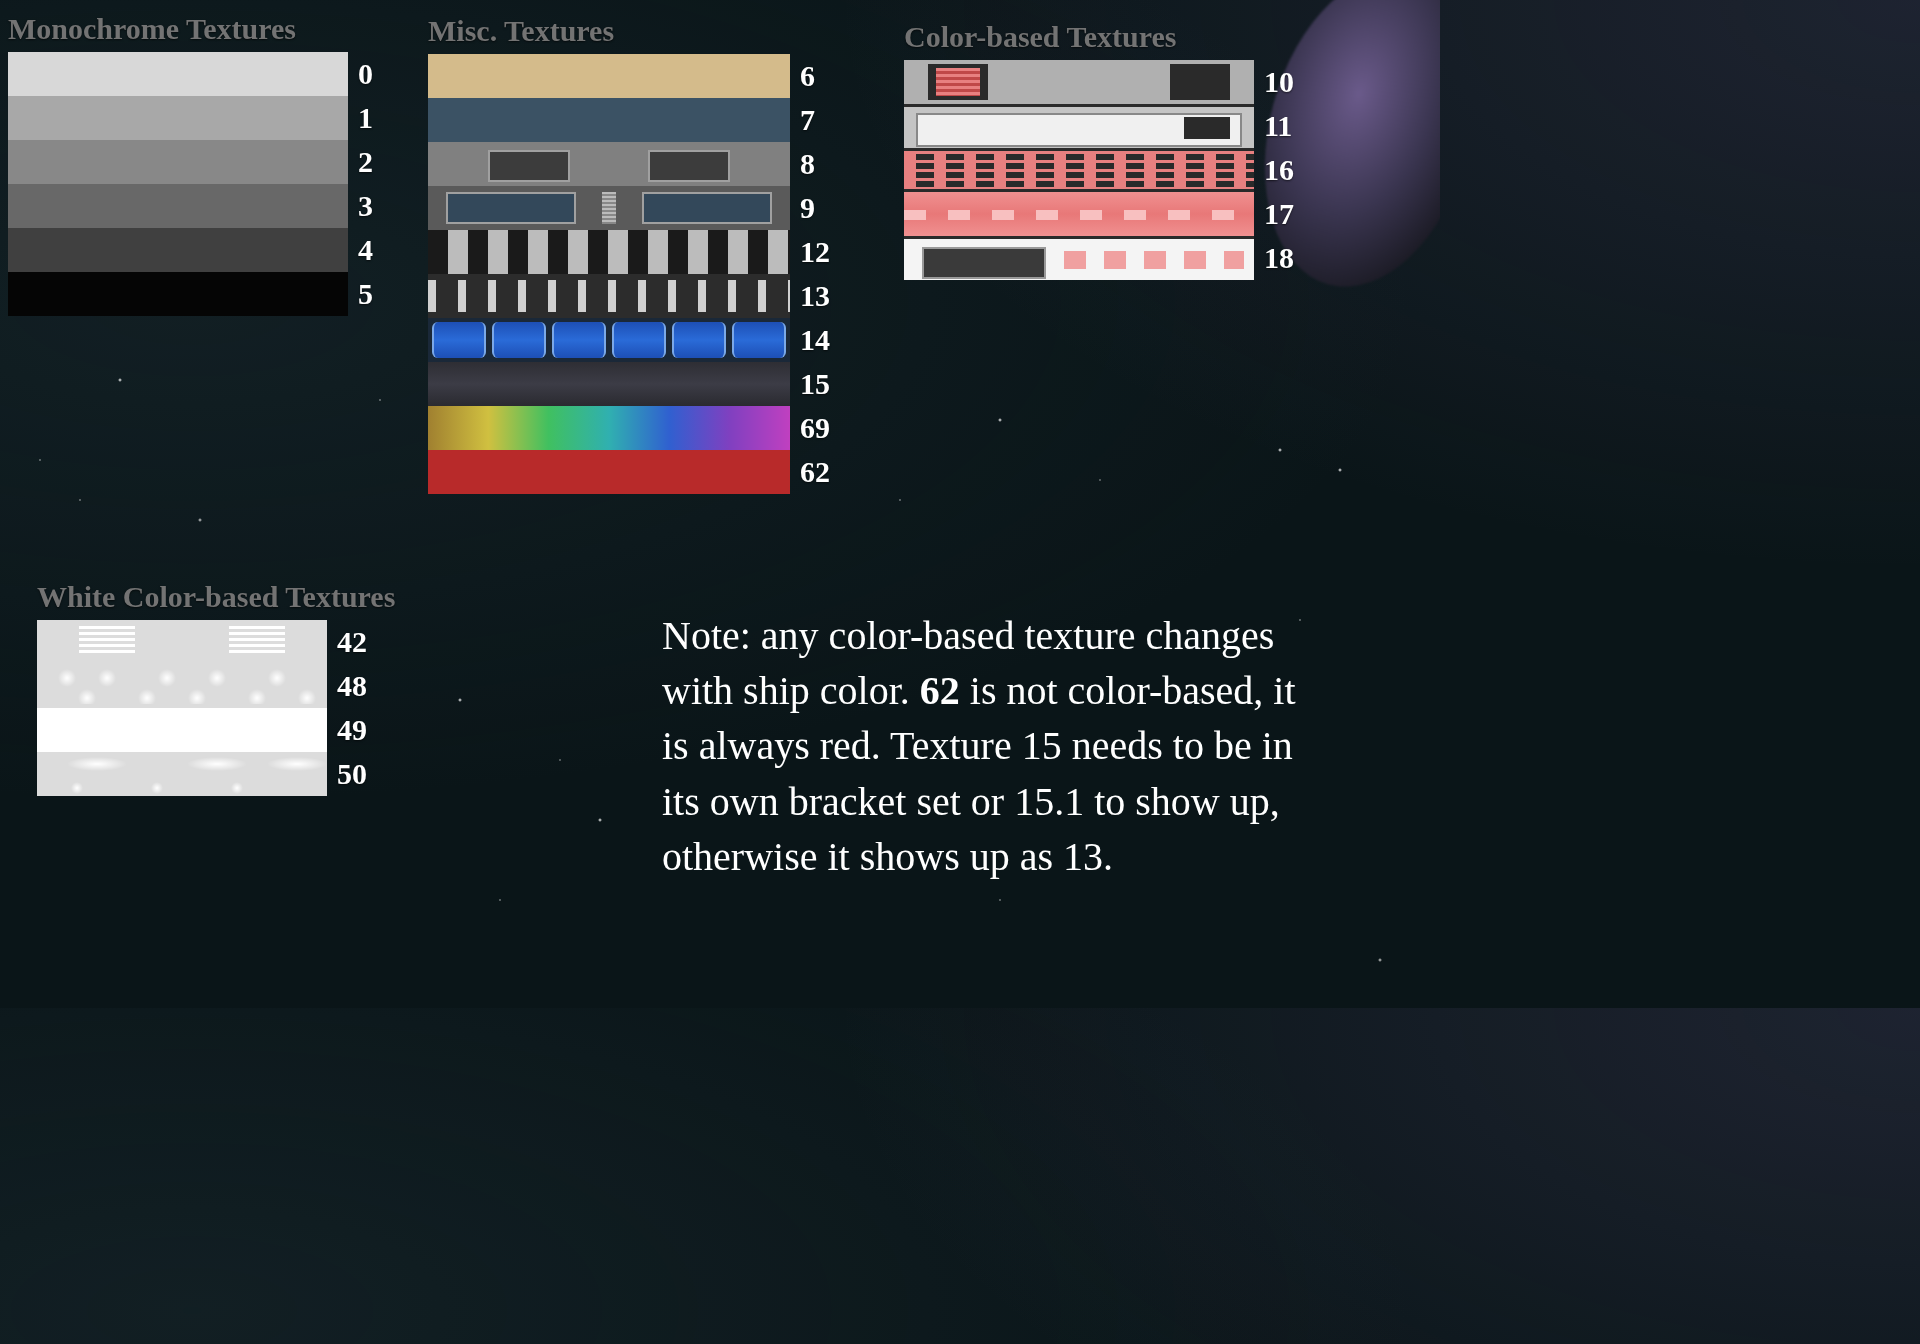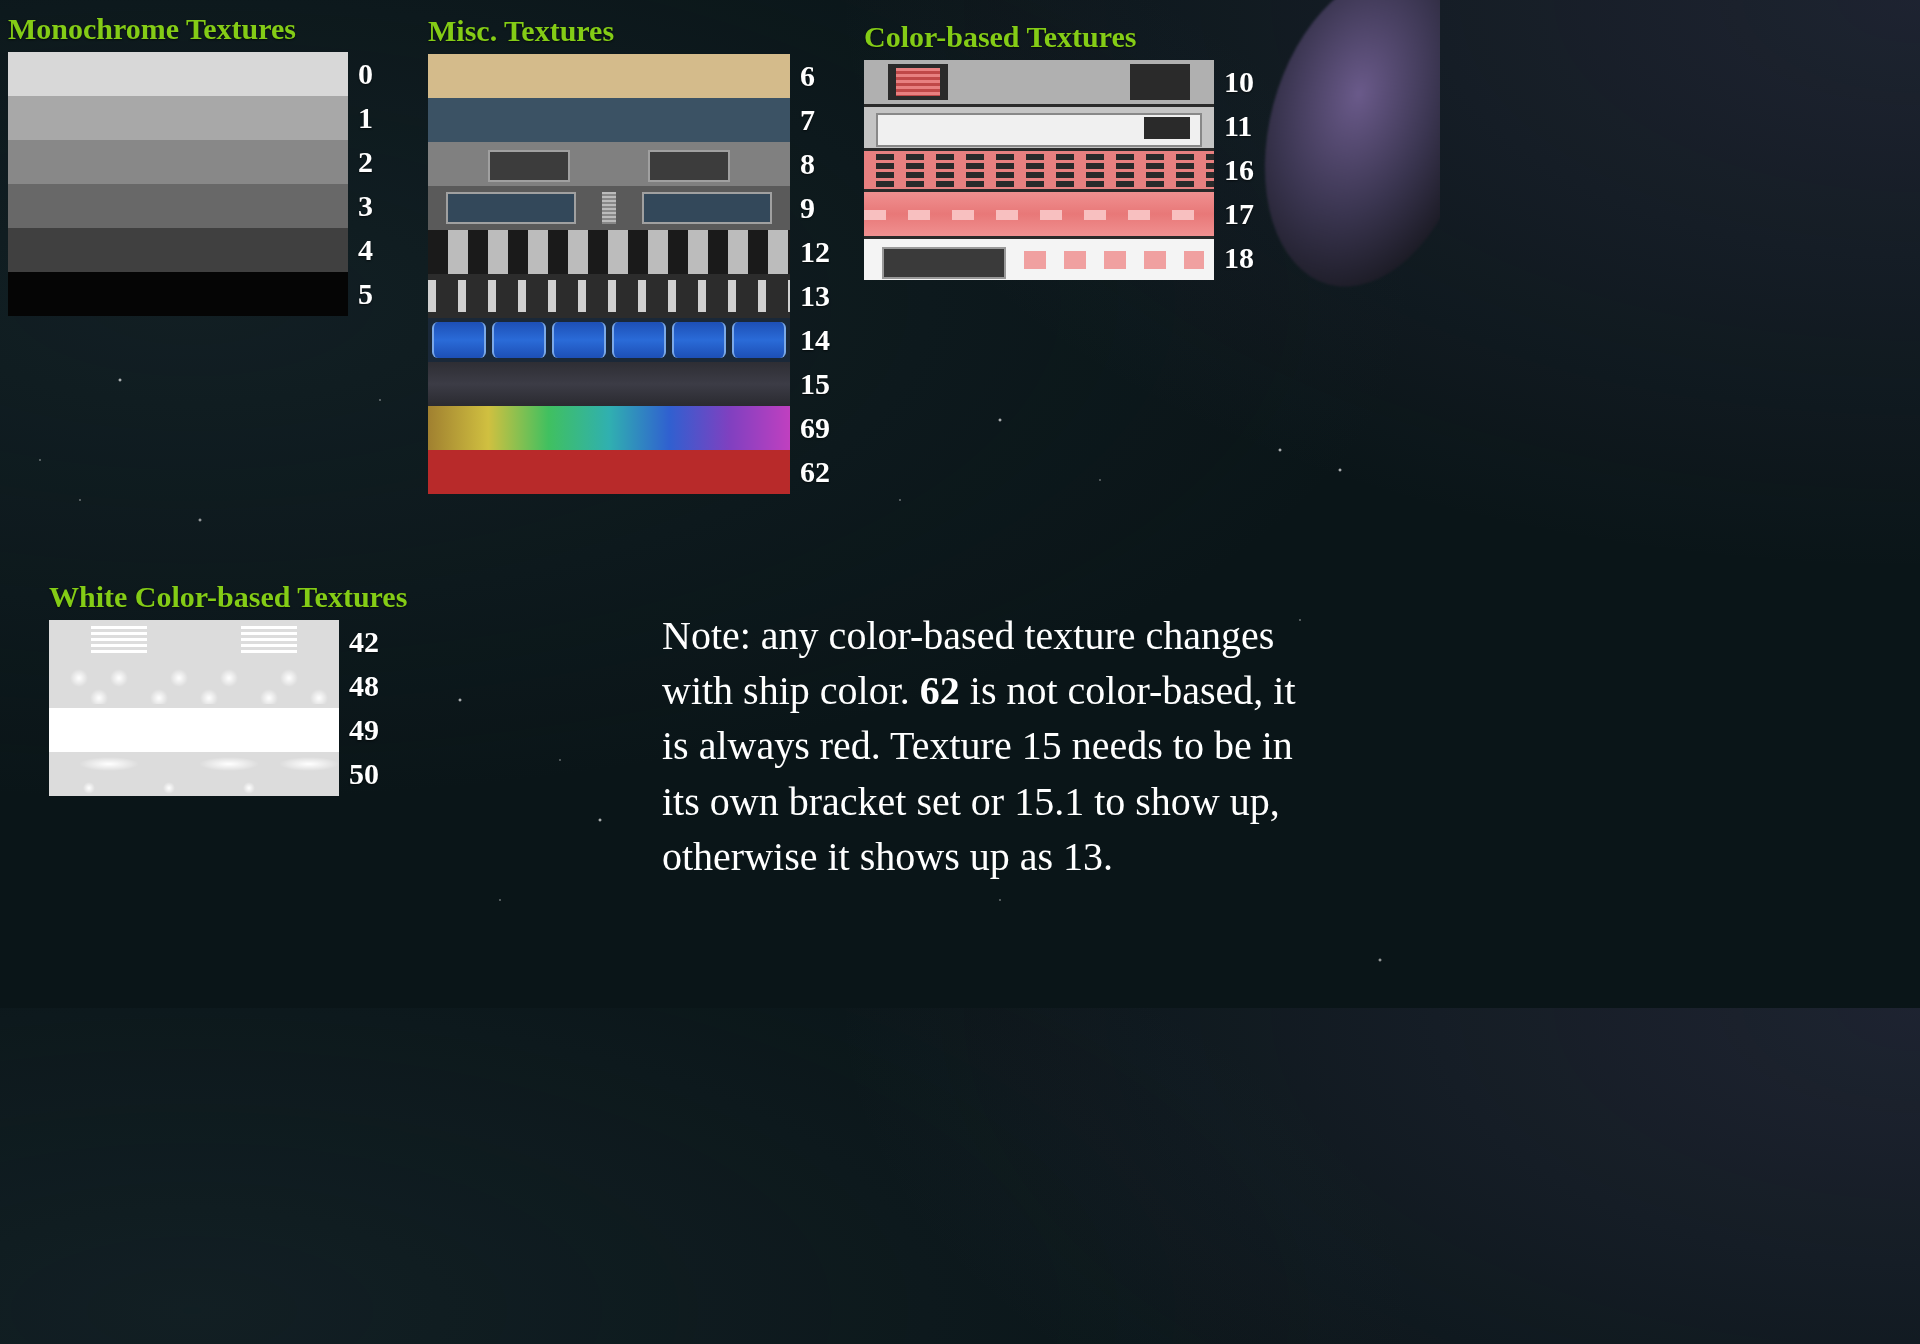--- a/index.html
+++ b/index.html
@@ -31,21 +31,21 @@
     font-family: Georgia, 'Times New Roman', serif;
     color: #fff;
     position: relative;
     overflow: hidden;
   }
 
   .section { position: absolute; }
   .section h2 {
     font-weight: bold;
     font-size: 30px;
-    color: #84cc16;
+    color: #737373;
     text-shadow: 0 1px 2px rgba(0,0,0,.6);
     margin-bottom: 6px;
     white-space: nowrap;
   }
   .row { display: flex; align-items: center; }
   .tex { width: 340px; height: 44px; position: relative; overflow: hidden; }
   .lbl {
     font-weight: bold;
     font-size: 30px;
     margin-left: 10px;
@@ -77,21 +77,21 @@
   .t12 { background: repeating-linear-gradient(90deg,#1a1a1a 0 20px,#bcbcbc 20px 40px); }
   .t13 { background:#2c2c2c; }
   .t13::before{content:"";position:absolute;inset:6px 0;background:repeating-linear-gradient(90deg,#d0d0d0 0 8px,transparent 8px 30px);}
   .t14 { background:#1a2838; display:flex; gap:6px; padding:4px 4px; }
   .t14 span{flex:1;height:100%;background:linear-gradient(#1d4fb5,#2a6bd8 50%,#1d4fb5);border-radius:6px;border-left:2px solid #7aa8e8;border-right:2px solid #7aa8e8;}
   .t15 { background:linear-gradient(#2e2e34,#3c3c46 50%,#2a2a30); }
   .t39 { background:linear-gradient(90deg,#a08030,#d0c040,#40c060,#30b0b0,#3060d0,#8040c0,#c040c0); }
   .t62 { background:#b82a2a; }
 
   
-  #color { left: 864px; top: 20px; font-family: Liberation Serif, serif; }
+  #color { left: 904px; top: 20px; font-family: Liberation Serif, serif; }
   #color .tex { width: 350px; }
   .t10 { background:#b0b0b0; }
   .t10::before,.t10::after{content:"";position:absolute;top:4px;width:60px;height:36px;background:#2a2a2a;}
   .t10::before{left:24px;} .t10::after{right:24px;}
   .t10 i{position:absolute;top:8px;width:44px;height:28px;background:repeating-linear-gradient(#e88080 0 3px,#c04848 3px 6px);}
   .t10 i.l{left:32px;} .t10 i.r{right:32px;}
   .t11 { background:#c4c4c4; border-top:3px solid #2a2a2a;}
   .t11::before{content:"";position:absolute;left:12px;right:12px;top:6px;height:30px;background:#f0f0f0;border:2px solid #888;}
   .t11 i{position:absolute;top:10px;right:24px;width:46px;height:22px;background:#2a2a2a;}
   .t16 { background:#2a2a2a; }
@@ -99,21 +99,21 @@
     repeating-linear-gradient(#e88080 0 3px,transparent 3px 9px),
     repeating-linear-gradient(90deg,#e88080 0 12px,transparent 12px 30px);}
   .t17 { background:linear-gradient(#f09090,#e87878 50%,#f09090); }
   .t17::before{content:"";position:absolute;left:0;right:0;top:18px;height:10px;background:repeating-linear-gradient(90deg,#f8c0c0 0 22px,transparent 22px 44px);}
   .t18 { background:#f4f4f4; border-top:3px solid #2a2a2a;}
   .t18::before{content:"";position:absolute;left:18px;top:8px;width:120px;height:28px;background:#3a3a3a;border:2px solid #999;}
   .t18::after{content:"";position:absolute;right:10px;top:12px;width:180px;height:18px;background:repeating-linear-gradient(90deg,#f0a0a0 0 22px,transparent 22px 40px);}
   .t63 { background:#b82a2a; }
 
   
-  #white { left: 20px; top: 580px; padding-left: 29px; }
+  #white { left: 8px; top: 580px; padding-left: 29px; }
   #white .tex { width: 290px; }
   .wbase { background:#dcdcdc; }
   .t42::before,.t42::after{content:"";position:absolute;top:6px;width:56px;height:30px;background:repeating-linear-gradient(#fff 0 3px,transparent 3px 6px);}
   .t42::before{left:42px;} .t42::after{right:42px;}
   .t43 { }
   .t43::before{content:"";position:absolute;left:0;right:0;top:4px;height:8px;background:radial-gradient(ellipse 40px 6px at 50px 4px,#fff,transparent),radial-gradient(ellipse 40px 6px at 150px 4px,#fff,transparent),radial-gradient(ellipse 40px 6px at 240px 4px,#fff,transparent);}
   .t48::before{content:"";position:absolute;inset:4px 0;background:
     radial-gradient(circle 9px at 30px 10px,#fff,transparent),
     radial-gradient(circle 9px at 70px 10px,#fff,transparent),
     radial-gradient(circle 9px at 130px 10px,#fff,transparent),

